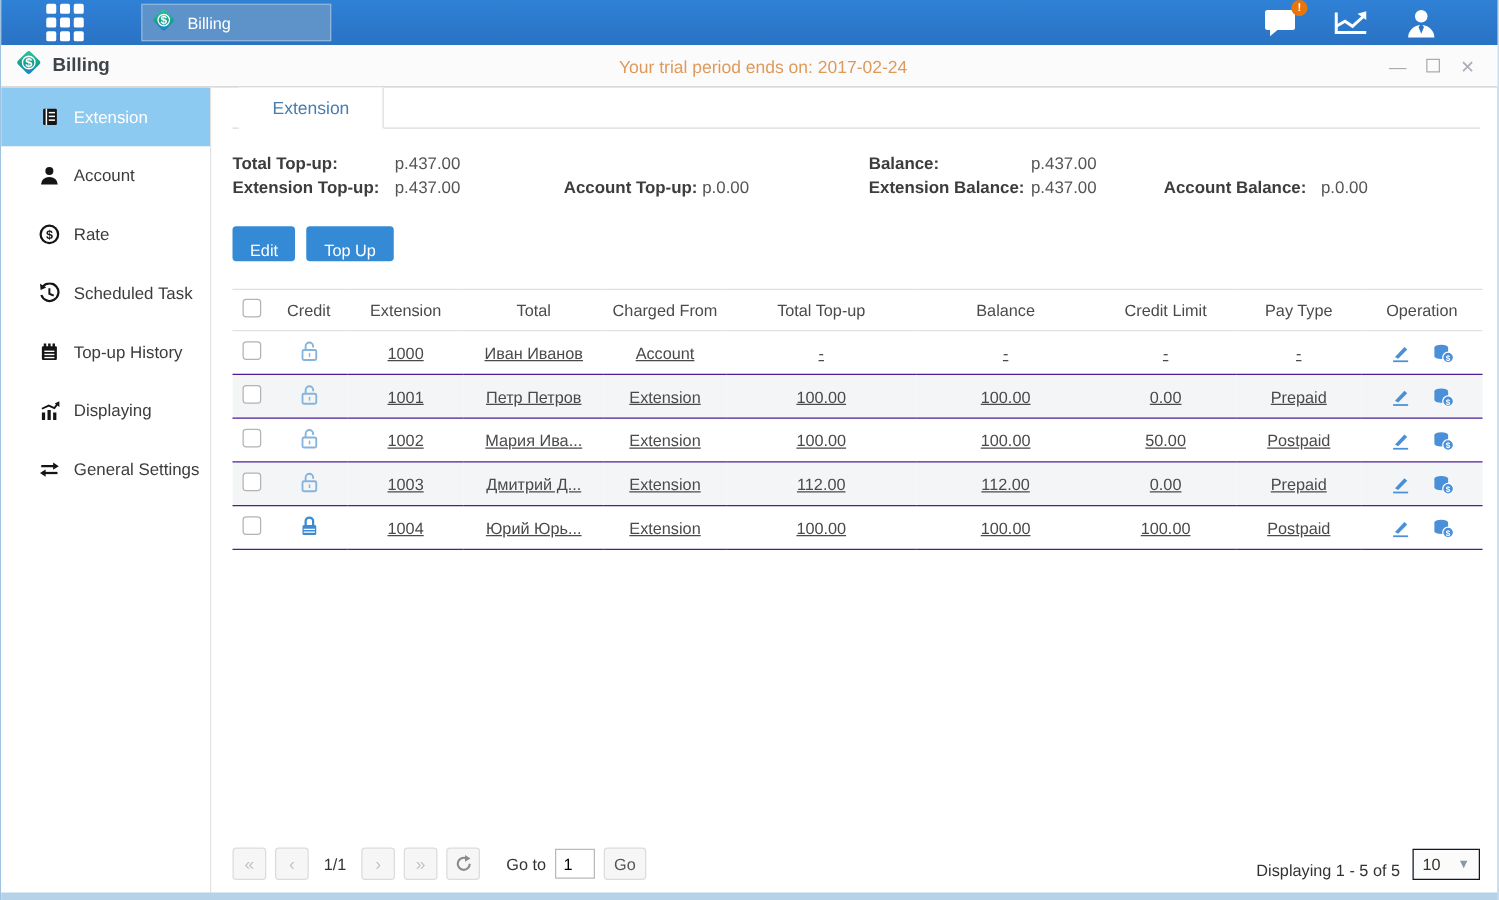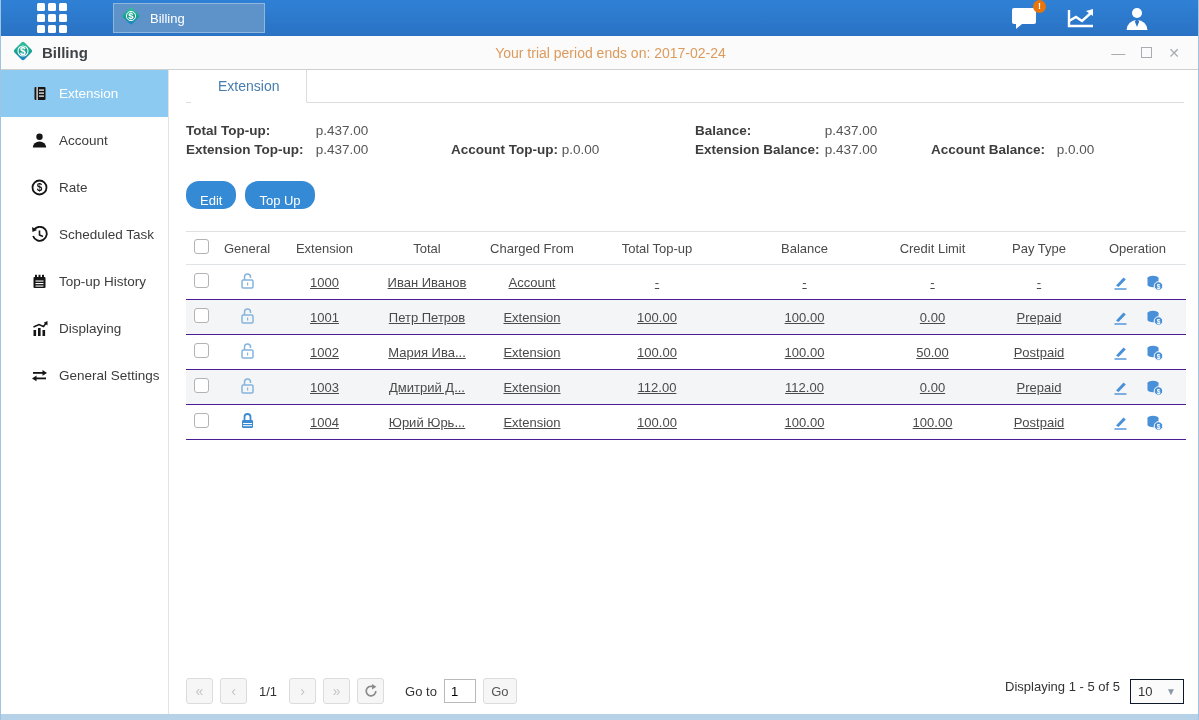--- a/index.html
+++ b/index.html
@@ -55,21 +55,21 @@
 
   
   .summary { margin-top:20px; display:grid;
     grid-template-columns:265px 244px 236px 1fr; row-gap:4px; font-size:13.5px; }
   .sum-cell .lbl { display:inline-block; min-width:126px; font-weight:bold; color:#3d3d3d; }
   .sum-cell .val { color:#555; }
 
   
   .toolbar { margin-top:24px; display:flex; gap:9px; }
   .btn { background:#358ad5; color:#fff; border:none; font-size:13px;
-    height:28px; padding:12px 14px; border-radius:13px; cursor:pointer;
+    height:28px; padding:12px 14px; border-radius:3px; cursor:pointer;
     font-family:"Liberation Sans", sans-serif; }
 
   
   table { margin-top:22px; width:1000px; border-collapse:collapse; table-layout:fixed; font-size:13px; }
   thead td { height:33px; color:#4a4a4a; border-top:1px solid #e0e0e0;
     border-bottom:1px solid #dfe3e6; text-align:center; }
   tbody td { height:35px; color:#4a4a4a; border-bottom:1px solid #4c1d95; text-align:center;text-decoration:underline; }
   tbody tr:nth-child(even) { background:#f4f5f6; }
   .c-check { width:30px; } .c-status { width:62px; } .c-ext { width:93px; }
   .c-name { width:112px; } .c-charged { width:98px; } .c-topup { width:152px; }
@@ -86,21 +86,21 @@
   .pg-btn { width:27px; height:26px; background:#f6f6f6; border:1px solid #dcdcdc;
     border-radius:3px; display:flex; align-items:center; justify-content:center;
     color:#c3c3c3; font-size:14px; cursor:pointer; }
   .pg-label { padding:0 5px; }
   .goto-label { margin-left:14px; }
   .goto-input { width:32px; height:24px; border:1px solid #b9b9b9; font-size:13px;
     padding-left:6px; font-family:"Liberation Sans", sans-serif; }
   .go-btn { width:34px; height:26px; background:#f6f6f6; border:1px solid #dcdcdc;
     border-radius:3px; font-size:13px; color:#555; cursor:pointer;
     font-family:"Liberation Sans", sans-serif; }
-  .pg-right { margin-left:auto; display:flex; align-items:flex-start; gap:10px; }
+  .pg-right { margin-left:auto; display:flex; align-items:flex-end; gap:10px; }
   .page-size { width:54px; height:25px; border:1px solid #0f172a; background:#fbfbfb;
     display:flex; align-items:center; padding:0 7px; cursor:pointer; }
   .page-size .caret { margin-left:auto; color:#8a98a5; font-size:10px; }
 
   .bottom-strip { height:6px; background:#b5d2e8; flex-shrink:0; }
 </style>
 </head>
 <body>
 
 <svg width="0" height="0" style="position:absolute">
@@ -285,21 +285,21 @@
 
       <div class="toolbar">
         <button class="btn">Edit</button>
         <button class="btn">Top Up</button>
       </div>
 
       <table>
         <thead>
           <tr>
             <td class="c-check"><input type="checkbox" style=""></td>
-            <td class="c-status">General</td>
+            <td class="c-status">Credit</td>
             <td class="c-ext">Extension</td>
             <td class="c-name">Total</td>
             <td class="c-charged">Charged From</td>
             <td class="c-topup">Total Top-up</td>
             <td class="c-balance">Balance</td>
             <td class="c-credit">Credit Limit</td>
             <td class="c-paytype">Pay Type</td>
             <td class="c-op">Operation</td>
           </tr>
         </thead>

